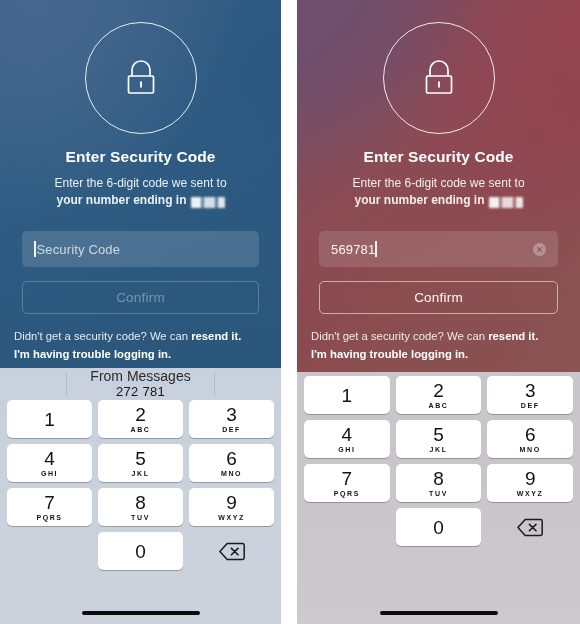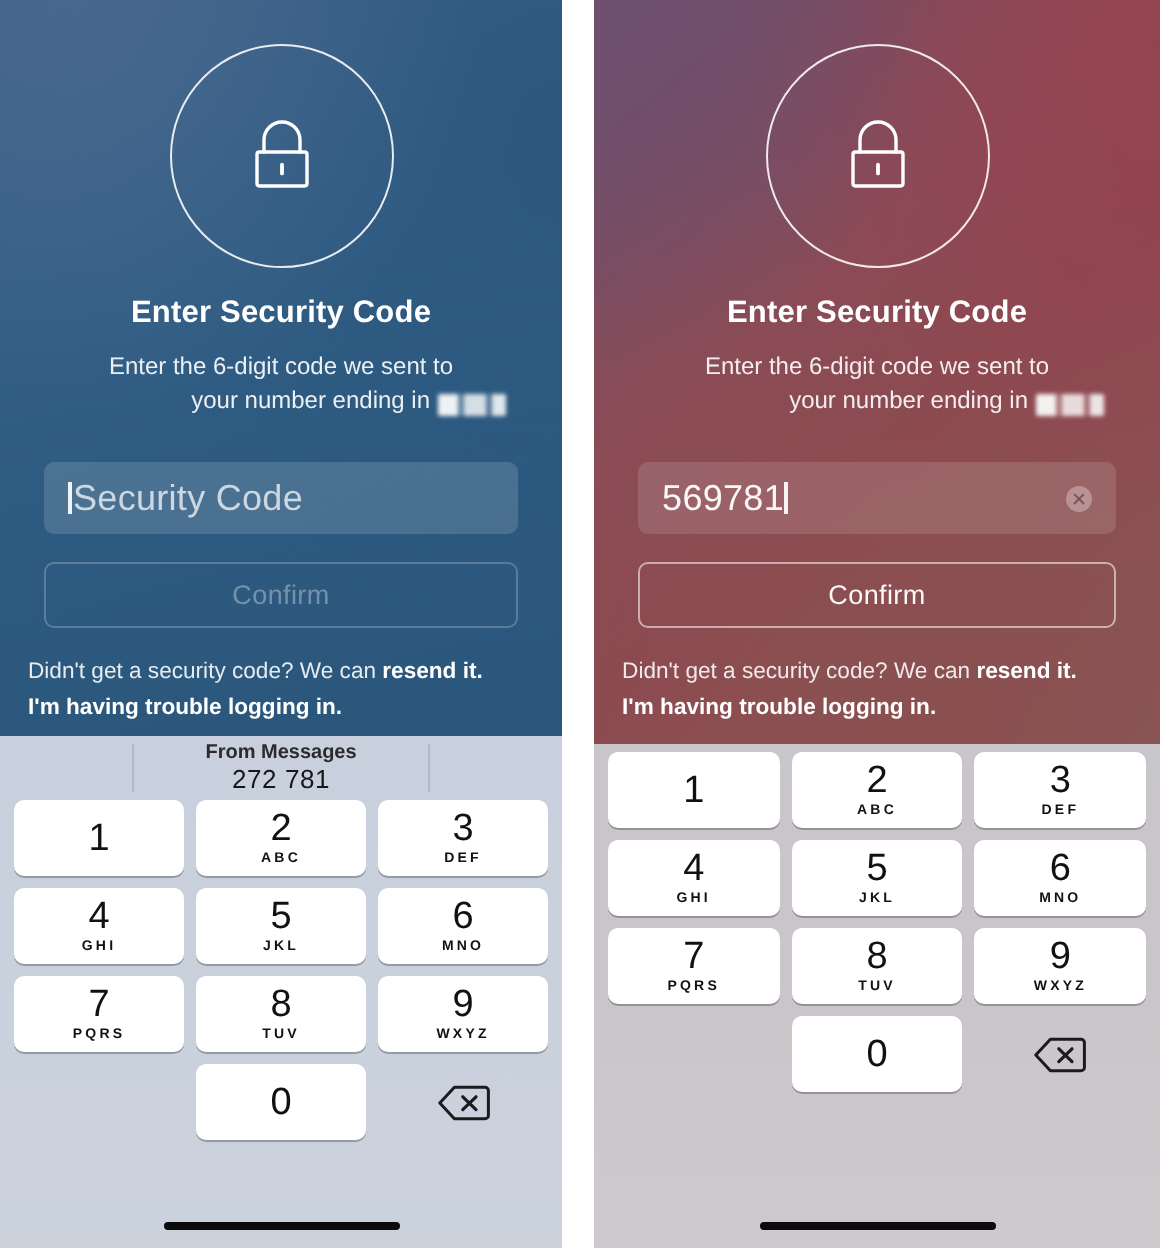--- a/index.html
+++ b/index.html
@@ -44,21 +44,21 @@
   
   .title {
     margin-top:14px; text-align:center; color:#ffffff;
     font-size:15.5px; font-weight:700; letter-spacing:.1px;
   }
   .subtitle {
     margin-top:9px; text-align:center; color:rgba(255,255,255,.90);
     font-size:12px; line-height:1.42; font-weight:400;
     padding:0 28px;
   }
-  .sub-line2 { display:flex; align-items:center; justify-content:flex-end; gap:4px; }
+  .sub-line2 { display:flex; align-items:center; justify-content:center; gap:4px;font-weight:bold; }
   .redacted {
     display:inline-block; width:34px; height:11px; position:relative; top:2px;
     background:
       linear-gradient(90deg, rgba(255,255,255,.92) 0 10px, rgba(255,255,255,.25) 10px 13px,
                              rgba(255,255,255,.80) 13px 24px, rgba(255,255,255,.2) 24px 27px,
                              rgba(255,255,255,.85) 27px 34px);
     filter:blur(1.1px);
     border-radius:1px;
   }
 
@@ -67,21 +67,21 @@
     position:relative; margin:22px 22px 0 22px; height:36px;
     border-radius:5px; display:flex; align-items:center; padding:0 12px;
   }
   .hero.blue .field { background:rgba(255,255,255,.14); }
   .hero.red  .field { background:rgba(255,255,255,.13); }
 
   .caret {
     width:1.5px; height:16px; background:rgba(255,255,255,.92);
     margin-right:1px; flex:0 0 auto;
   }
-  .field-text { font-size:18px; color:rgba(255,255,255,.80); letter-spacing:.15px; }
+  .field-text { font-size:13px; color:rgba(255,255,255,.80); letter-spacing:.15px; }
   .field-text.placeholder { color:rgba(255,255,255,.72); }
   .field-text.value { color:rgba(255,255,255,.95); }
   .clear-icon {
     margin-left:auto; width:13px; height:13px; border-radius:50%;
     background:rgba(255,255,255,.30); position:relative; flex:0 0 auto;
   }
   .clear-icon:before, .clear-icon:after {
     content:""; position:absolute; left:3px; top:6px; width:7px; height:1.2px;
     background:rgba(120,70,75,.85);
   }
@@ -109,21 +109,21 @@
   
   .keyboard { position:relative; width:100%; height:256px; padding:0 4px; }
   .kb-blue { background:linear-gradient(180deg,#c7d0dc 0%,#c9d1dc 40%,#cbd2dc 100%); }
   .kb-red  { background:linear-gradient(180deg,#c9c6cb 0%,#c9c5ca 45%,#cdc9cd 100%); }
   .panel.right .keyboard { height:252px; }
 
   .autofill {
     height:32px; display:flex; flex-direction:column; align-items:center;
     justify-content:center; position:relative;
   }
-  .autofill .af1 { font-size:10px; color:#2b2b2e; line-height:1.12;font-weight:bold; }
+  .autofill .af1 { font-size:14px; color:#2b2b2e; line-height:1.12; }
   .autofill .af2 { font-size:13px; color:#17171a; line-height:1.18; letter-spacing:.3px; }
   .af-sep { position:absolute; top:4px; bottom:4px; width:1px; background:rgba(0,0,0,.10); }
   .af-sep.a { left:62px; } .af-sep.b { right:62px; }
 
   .rows { padding:0 3px; }
   .krow { display:flex; justify-content:center; gap:6px; margin-bottom:6px; }
   .key {
     width:88px; height:38px; background:#ffffff; border-radius:5px;
     box-shadow:0 1px 0 rgba(0,0,0,.26);
     display:flex; flex-direction:column; align-items:center; justify-content:center;

